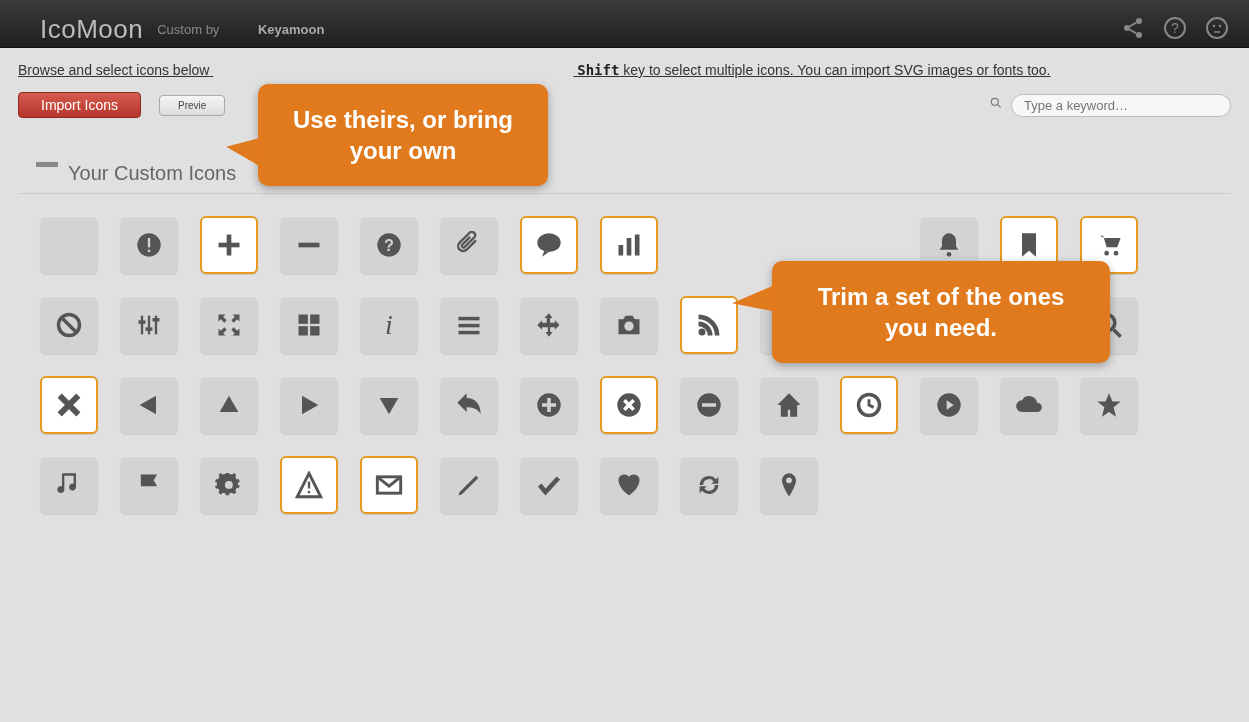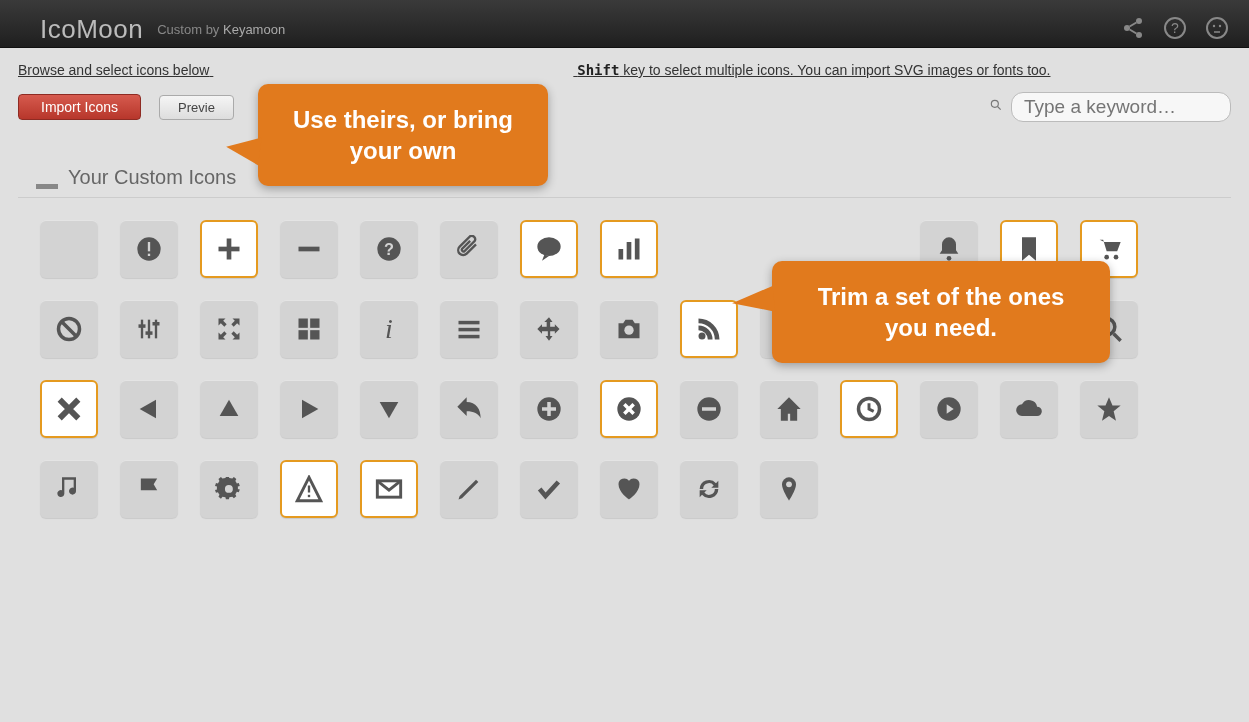--- a/index.html
+++ b/index.html
@@ -23,21 +23,21 @@
   color: #bbb;
   font-size: 26px;
   font-weight: 300;
   letter-spacing: 0.5px;
 }
 .crafted {
   color: #888;
   font-size: 13px;
   margin-left: 14px;
 }
-.crafted b { color: #aaa; font-weight: 400; }
+.crafted b { color: #aaa; font-weight: 700; margin-left: 35px; }
 .top-right { margin-left: auto; display: flex; gap: 18px; }
 .top-right svg { width: 24px; height: 24px; fill: #888; cursor: pointer; }
 .subhead {
   padding: 14px 18px 0 18px;
   font-size: 14px;
   color: #333;
   text-decoration: underline;
 }
 .subhead .kbd { font-family: monospace; font-weight: bold; color: #222; }
 .toolbar {
@@ -54,37 +54,37 @@
   padding: 4px 22px;
   font-size: 14px;
   cursor: pointer;
 }
 .btn-preview {
   background: linear-gradient(#f5f5f5,#ddd);
   border: 1px solid #aaa;
   color: #444;
   border-radius: 4px;
   padding: 4px 18px;
-  font-size: 13px;
+  font-size: 10px;
   cursor: pointer;
 }
 .search-wrap { margin-left: auto; display: flex; align-items: center; gap: 8px; }
 .search-wrap svg { width: 14px; height: 14px; fill: #777; }
 .search-input {
   width: 220px;
   padding: 3px 12px;
   border: 1px solid #bbb;
   border-radius: 12px;
-  font-size: 19px;
+  font-size: 13px;
   color: #8b5cf6;
   background: #f7f7f7;
 }
 .section-head {
   display: flex;
-  align-items: flex-end;
+  align-items: flex-start;
   gap: 10px;
   padding: 30px 18px 8px 18px;
   border-bottom: 1px solid #ccc;
   margin: 0 18px;
 }
 .section-head .dash { width: 22px; height: 5px; background: #888; }
 .section-head h2 { font-size: 20px; font-weight: 400; color: #666; }
 .grid {
   display: flex;
   flex-wrap: wrap;

